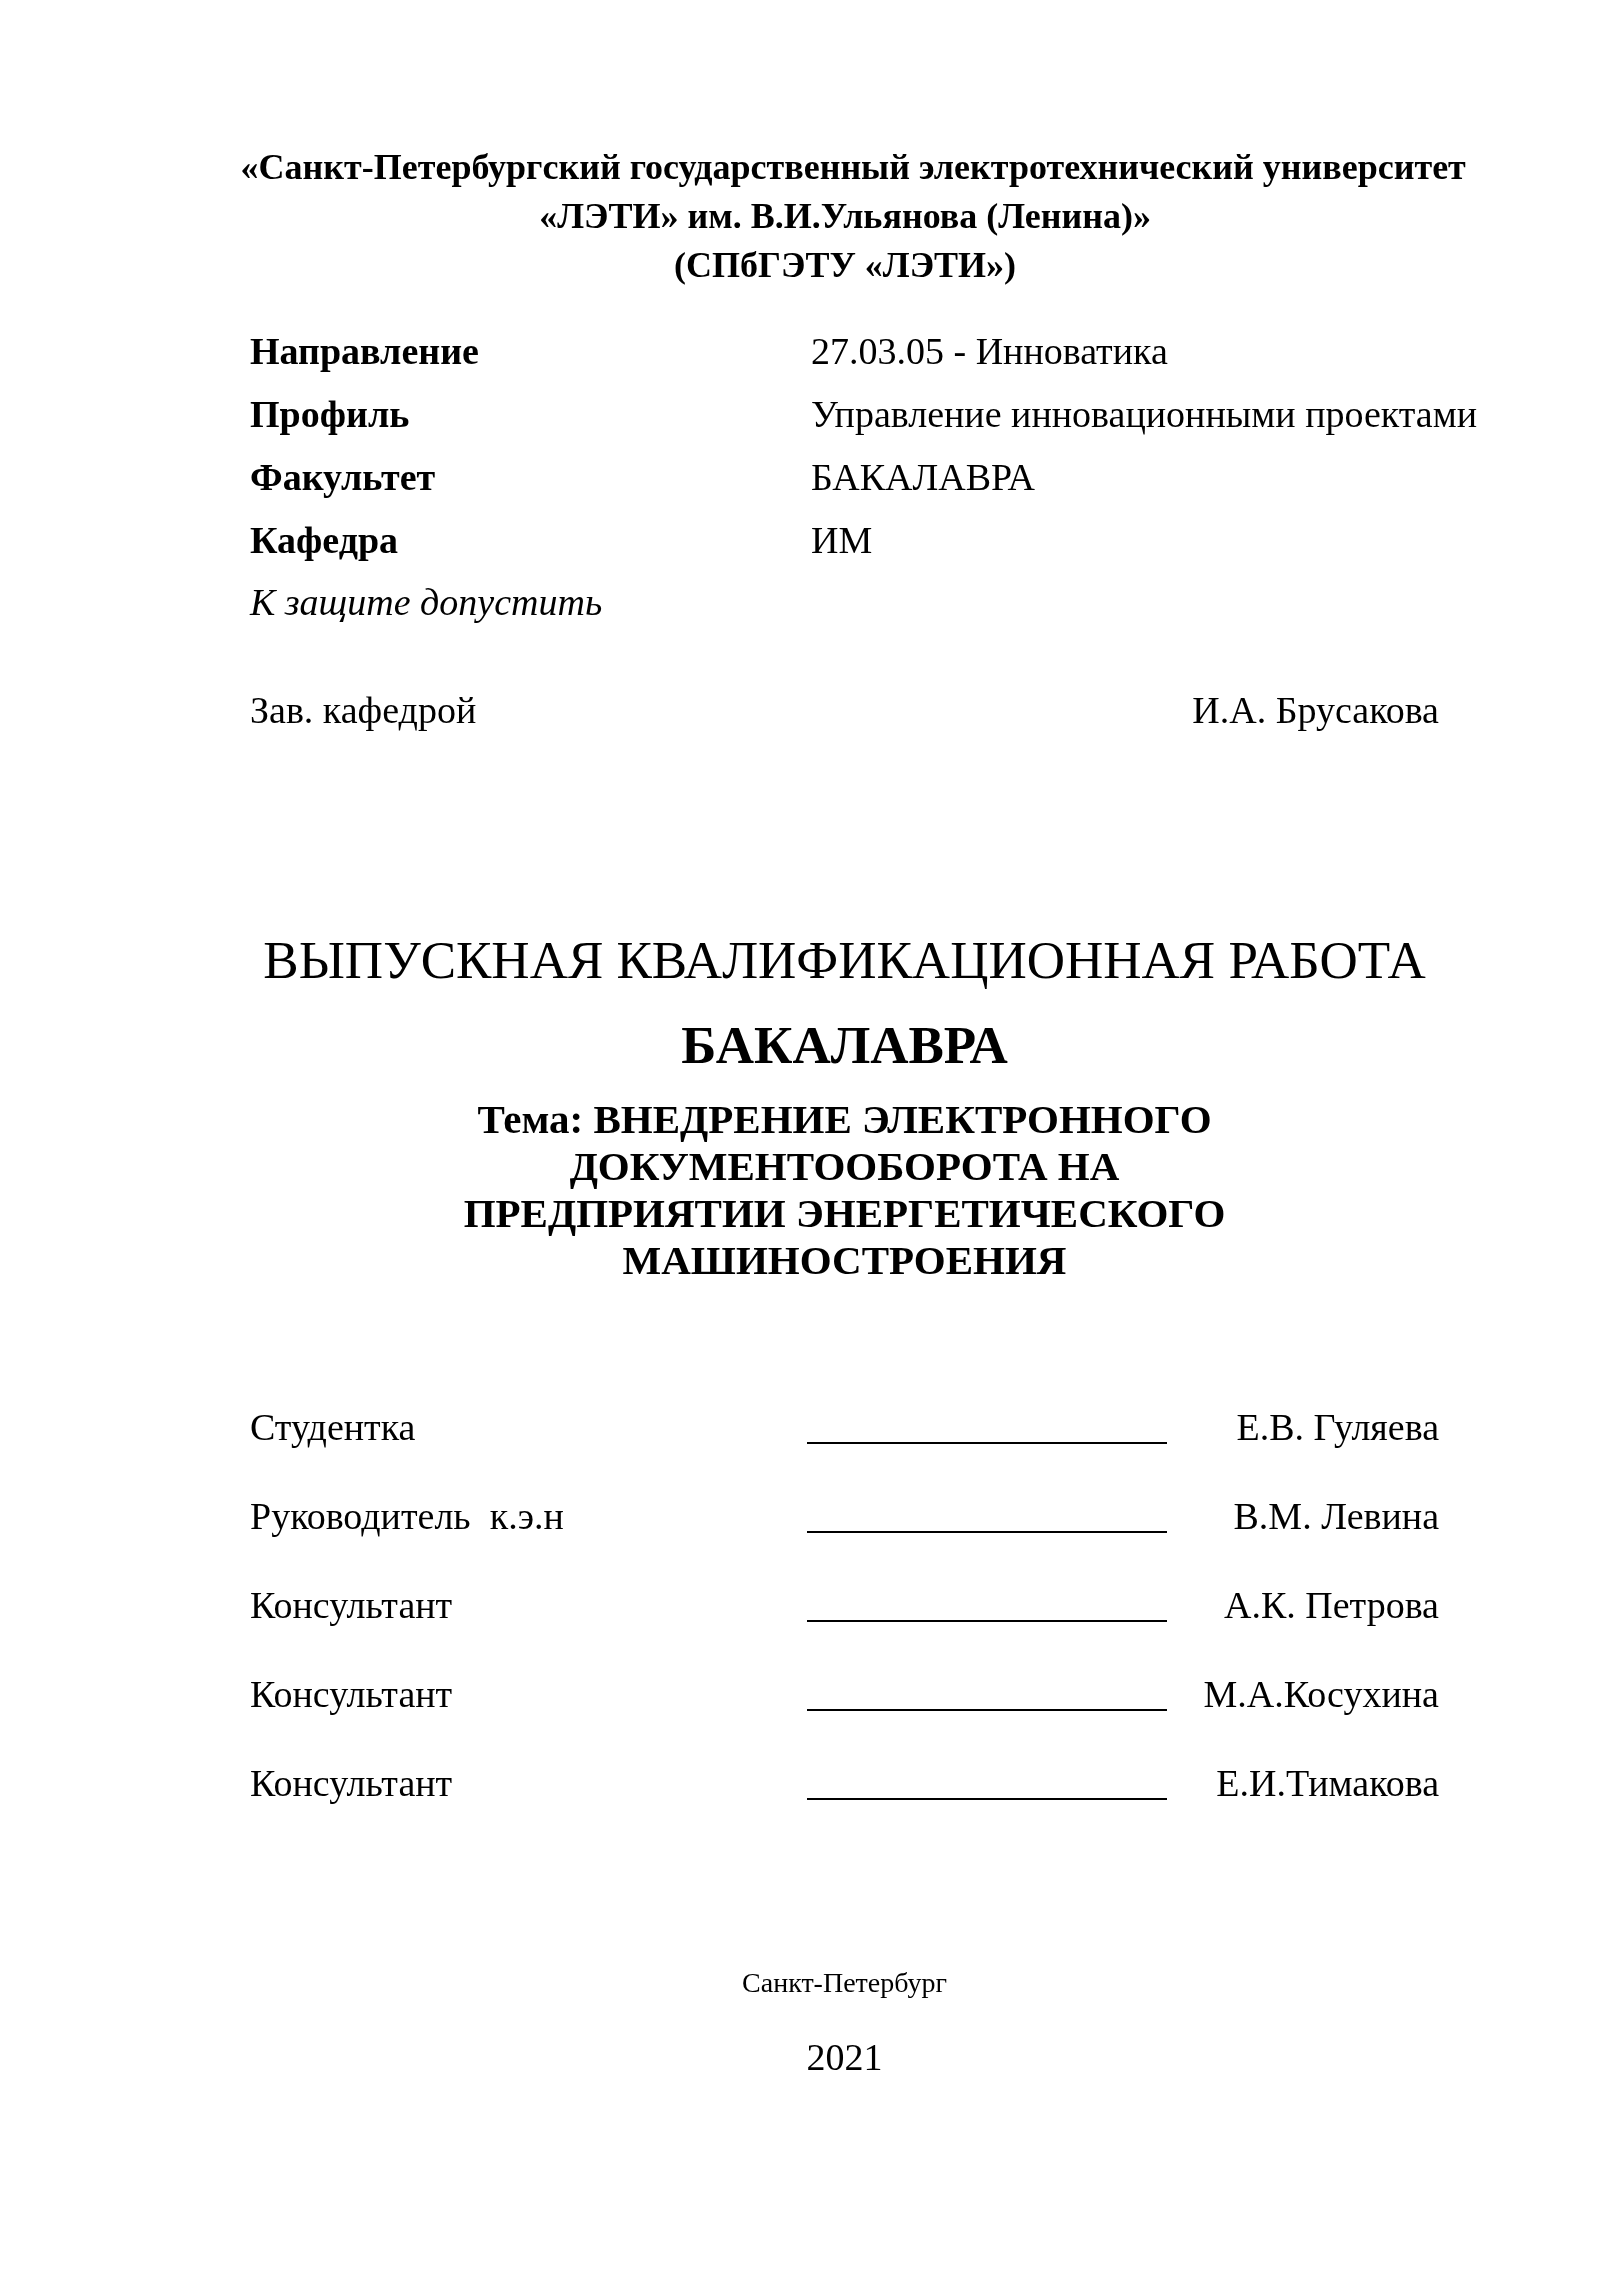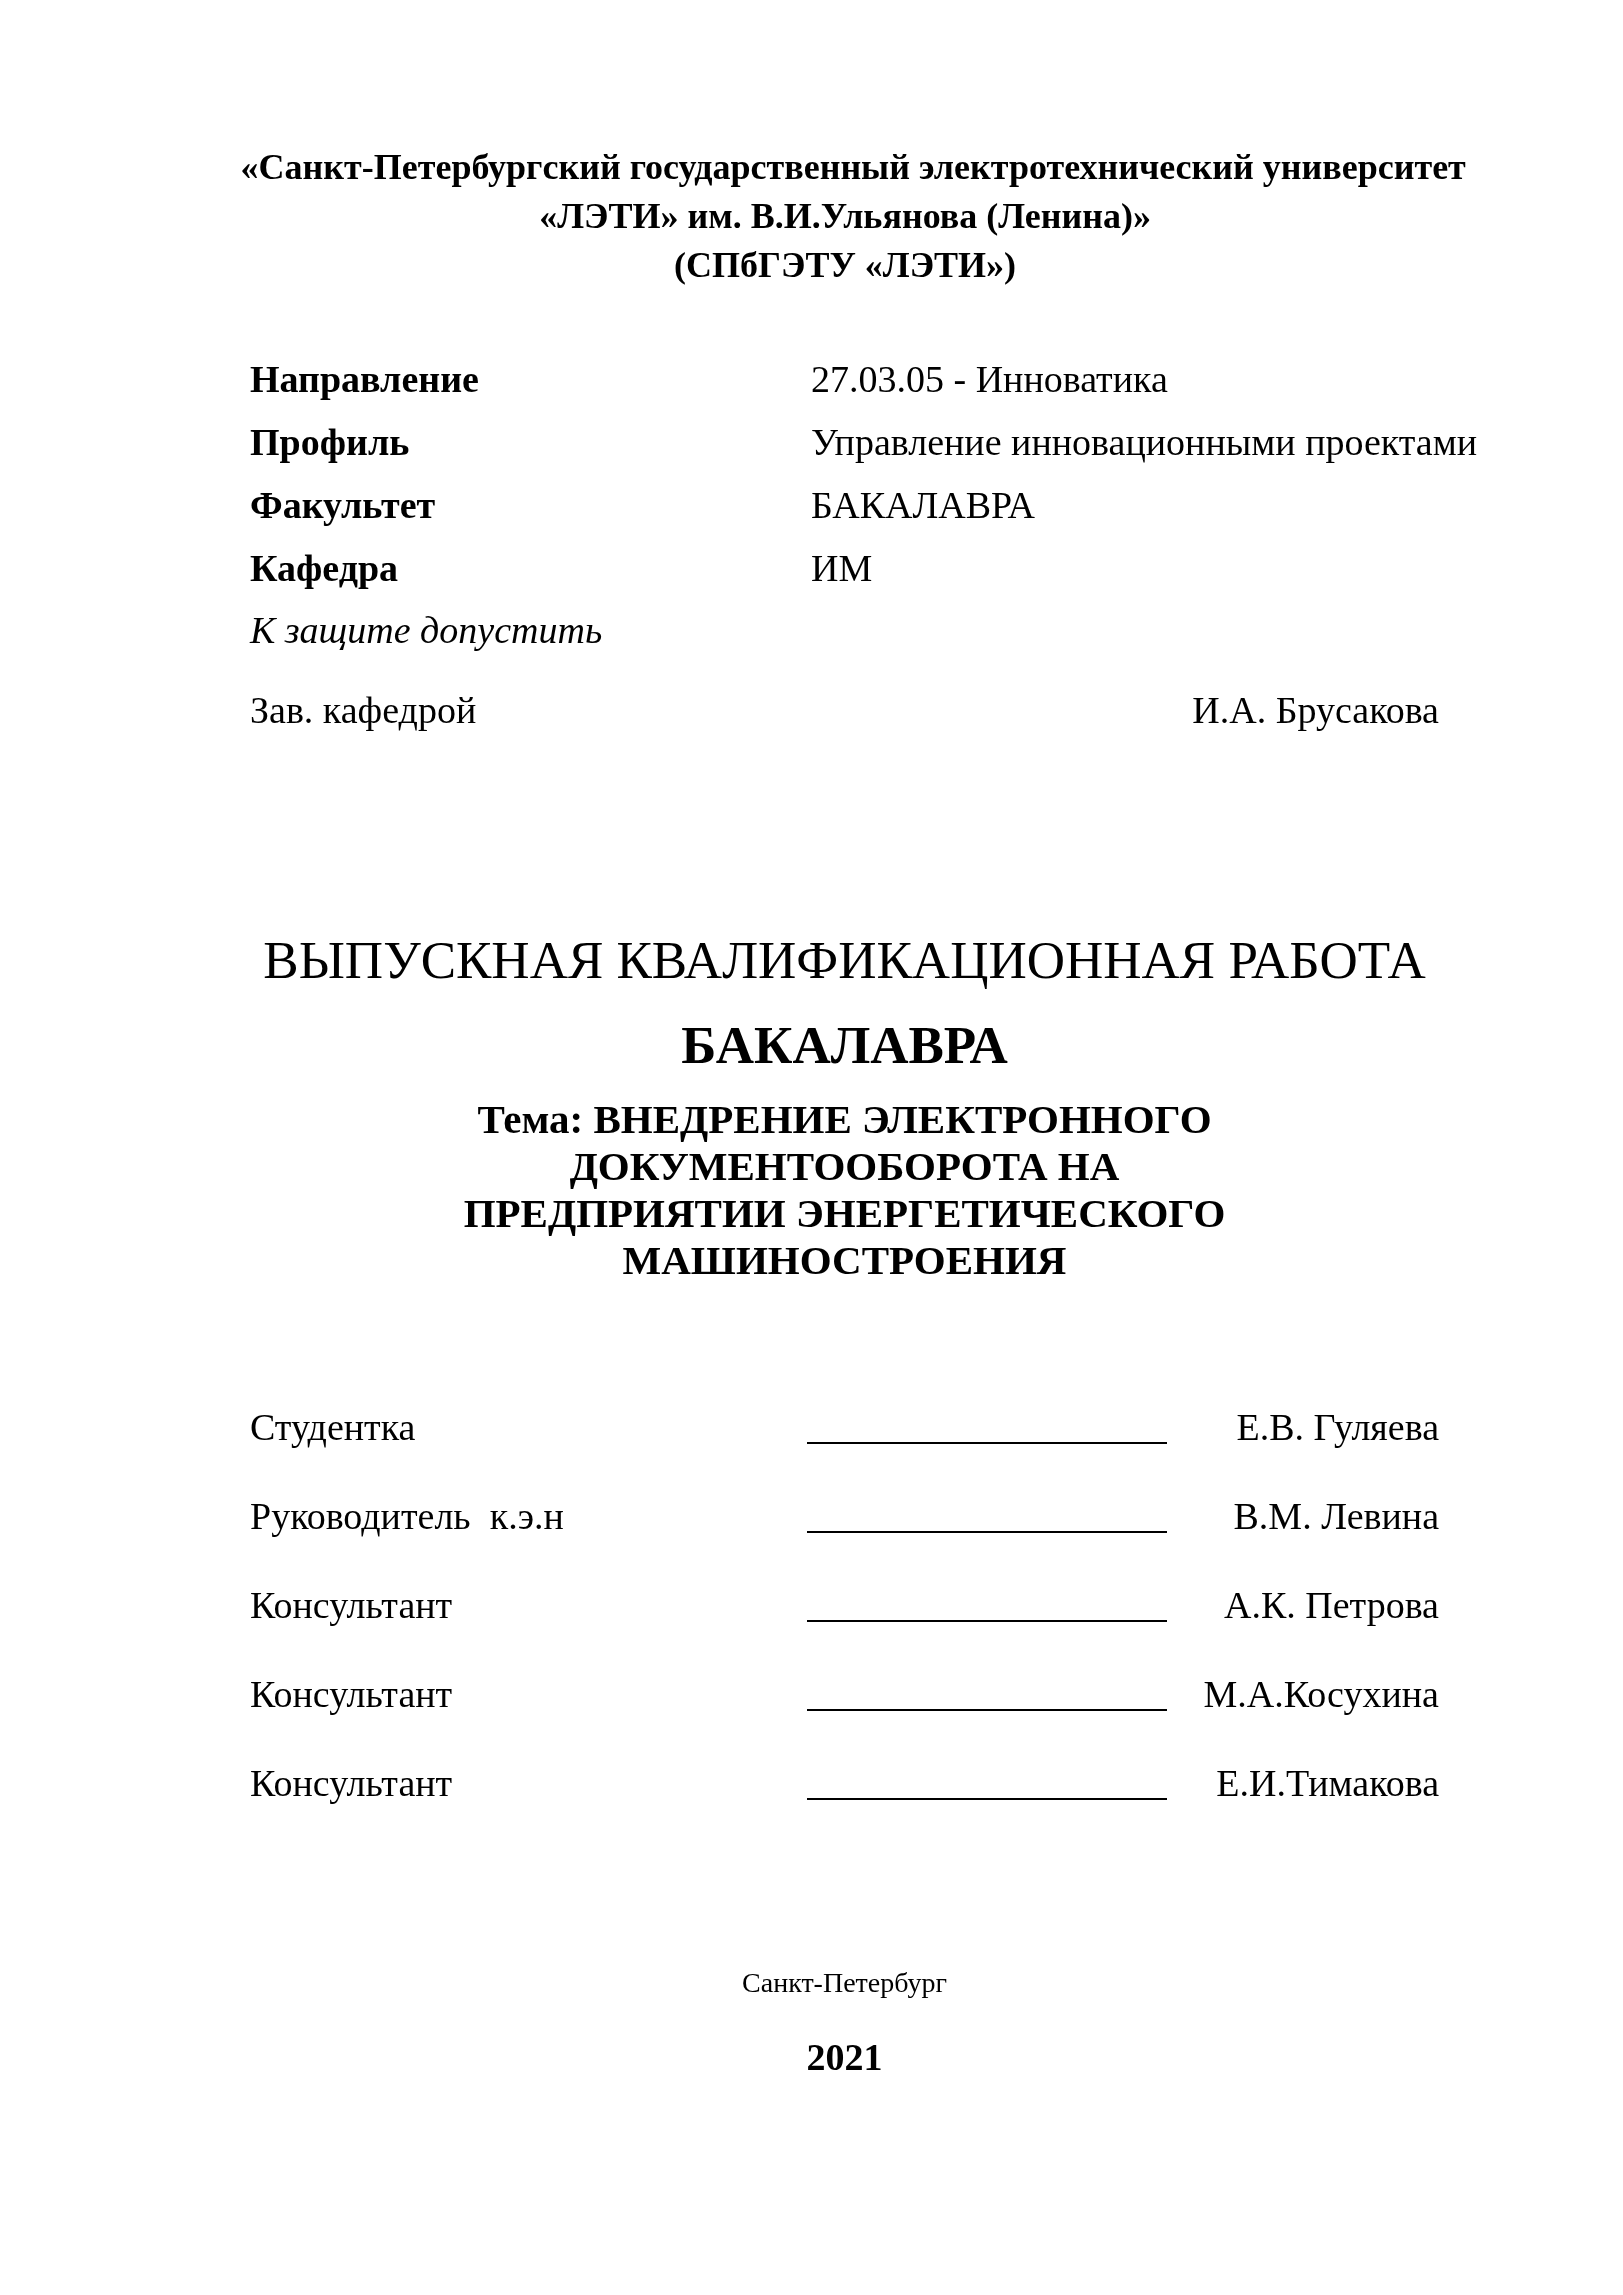--- a/index.html
+++ b/index.html
@@ -27,21 +27,21 @@
     left: -9.4px;
     width: 1209px;
     top: 143px;
     text-align: center;
     font-weight: bold;
     font-size: 36px;
     line-height: 49px;
     white-space: nowrap;
   }
   
-  .fields { position: absolute; top: 357px; left: 0; width: 100%; }
+  .fields { position: absolute; top: 329px; left: 0; width: 100%; }
   .field-row { position: relative; height: 63px; }
   .field-label {
     position: absolute; left: 0; top: 0;
     font-weight: bold; font-size: 38px; line-height: 44px;
   }
   .field-value {
     position: absolute; left: 561px; top: 0;
     font-size: 38px; line-height: 44px; white-space: nowrap;
   }
   .admission-note {
@@ -84,21 +84,21 @@
     position: absolute; right: 0; top: 7.9px;
     font-size: 38px; line-height: 44px; white-space: nowrap;
   }
   
   .footer-city {
     position: absolute; top: 1961px; left: 0; width: 100%;
     text-align: center; font-size: 28px; line-height: 44px;
   }
   .footer-year {
     position: absolute; top: 2035px; left: 0; width: 100%;
-    text-align: center; font-size: 38px; line-height: 44px; font-weight: bold;
+    text-align: center; font-size: 38px; line-height: 44px;
   }
 </style>
 </head>
 <body>
 
 <div class="page">
   <div class="text-block">
 
     <div class="uni-header">
       <div>«Санкт-Петербургский государственный электротехнический университет</div>

